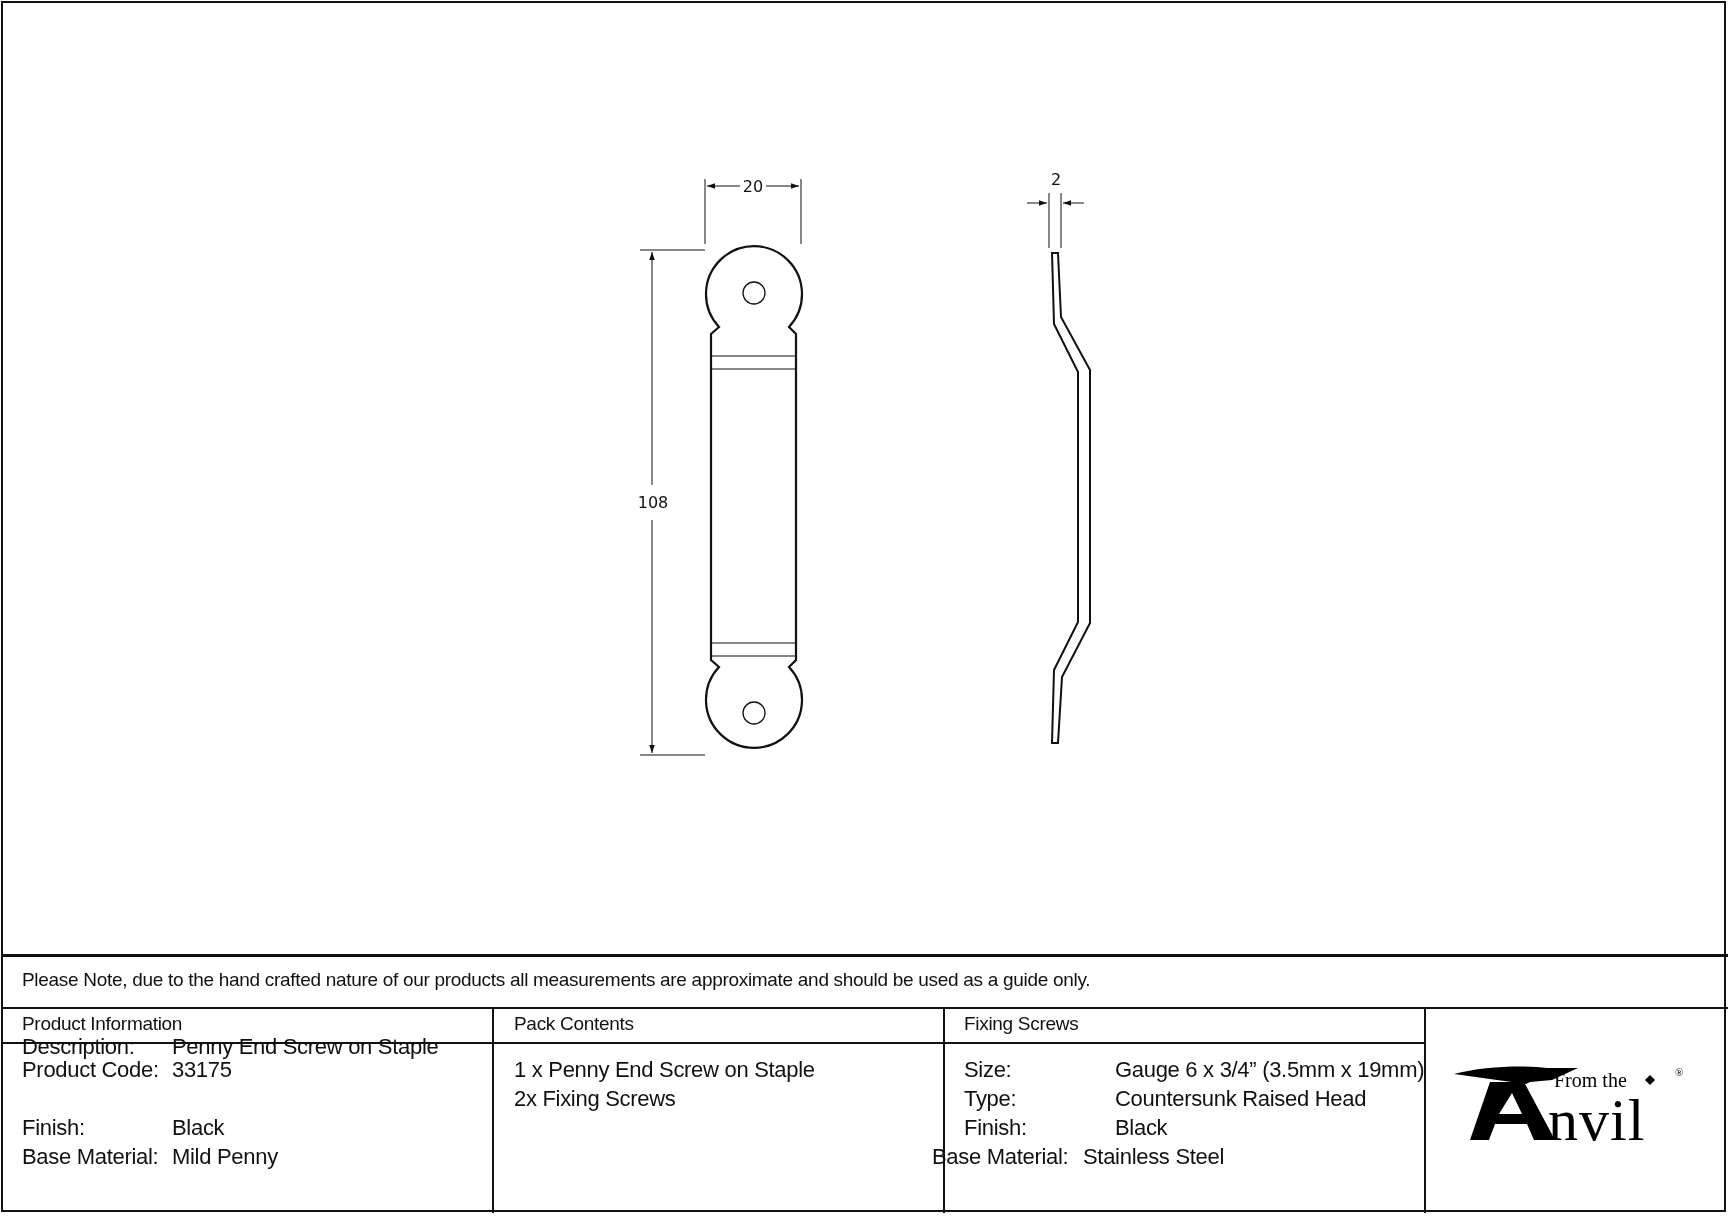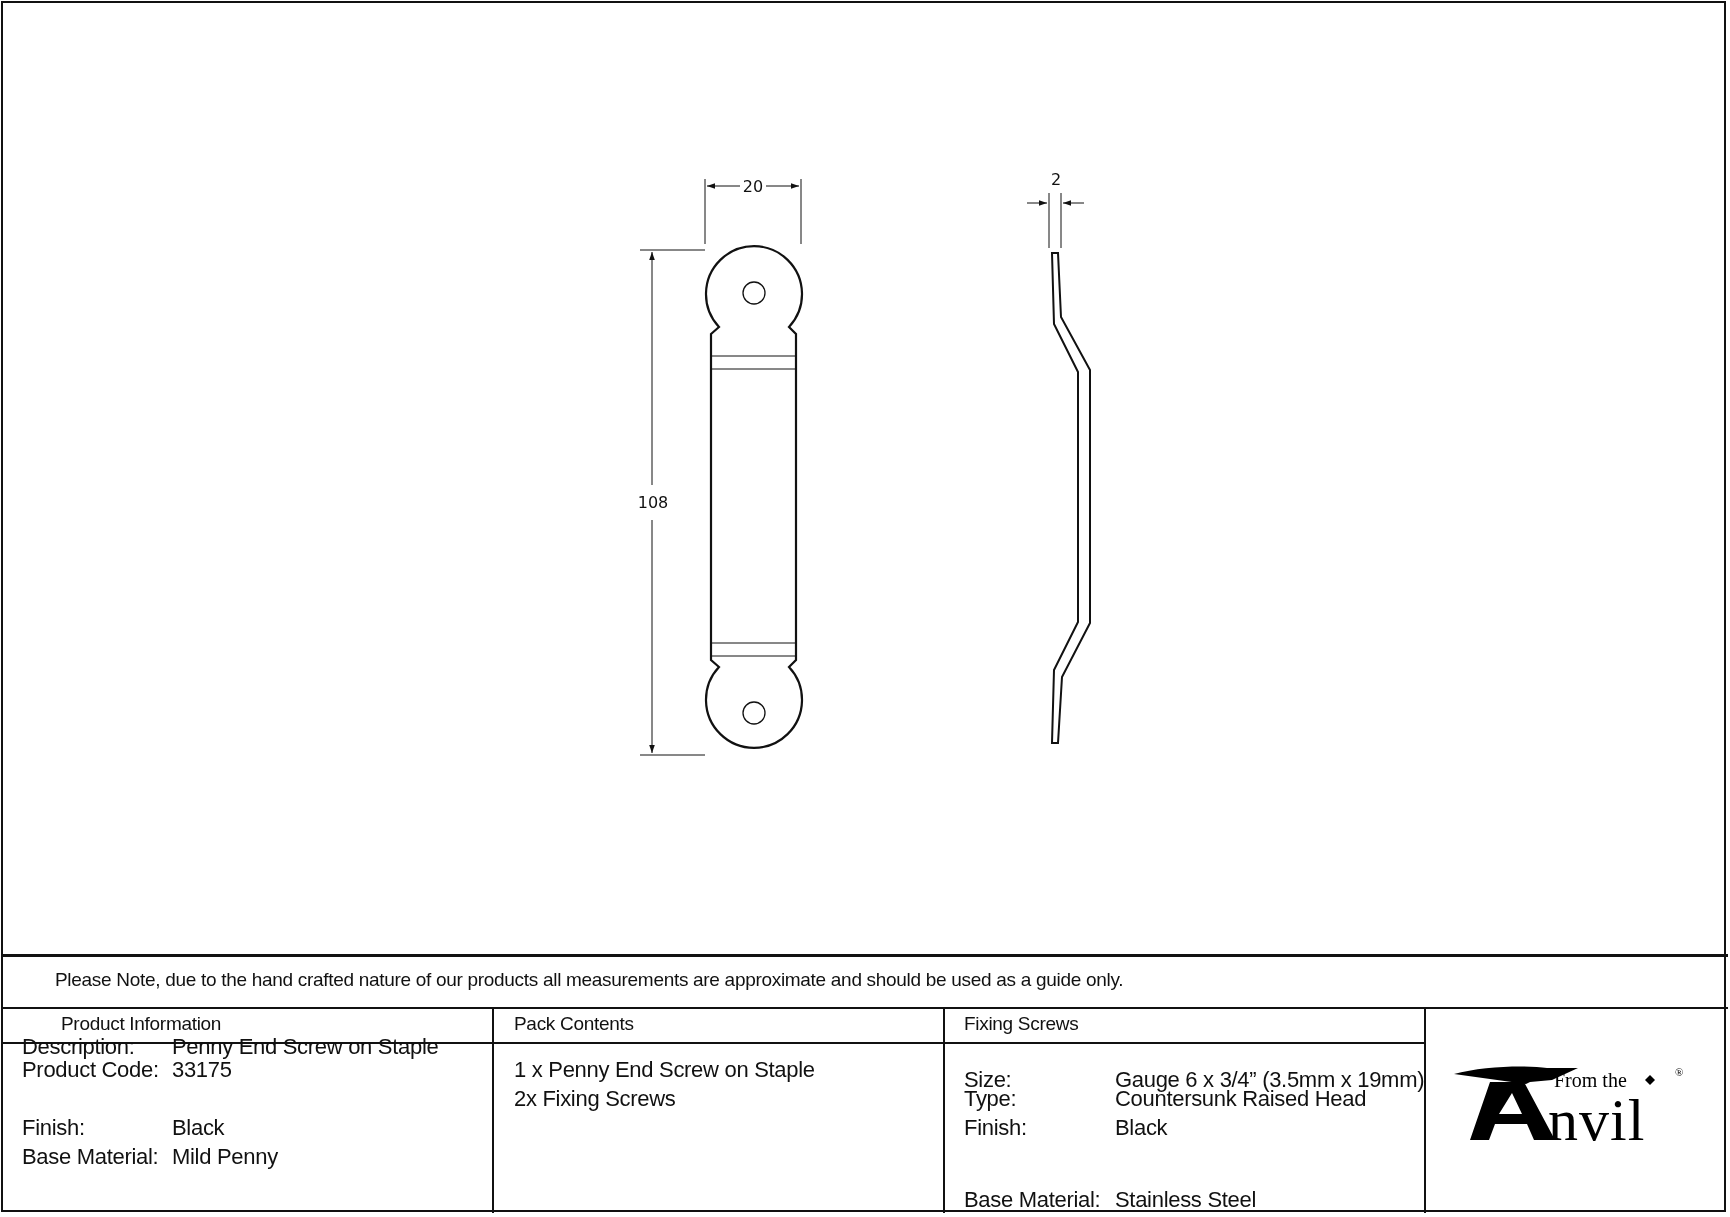--- a/index.html
+++ b/index.html
@@ -3,21 +3,21 @@
 <meta charset="utf-8">
 <style>
   html, body { margin: 0; padding: 0; background: #ffffff; }
   body { width: 1730px; height: 1217px; position: relative; overflow: hidden;
          font-family: "Liberation Sans", "DejaVu Sans", sans-serif; color: #111; }
   .sheet { position: absolute; left: 1px; top: 1px; width: 1725px; height: 1211px;
            border: 2px solid #111; box-sizing: border-box; }
   .drawing { position: absolute; left: 0; top: 0; width: 1730px; height: 955px; }
   .hline { position: absolute; background: #111; }
   .vline { position: absolute; background: #111; }
-  .note { position: absolute; left: 22px; top: 969px; font-size: 19px; letter-spacing: -0.3px; margin-left: 33px; }
+  .note { position: absolute; left: 22px; top: 969px; font-size: 19px; letter-spacing: -0.3px; }
   .sec-head { position: absolute; top: 1013px; font-size: 19px; letter-spacing: -0.3px; }
   .kv { position: absolute; font-size: 22px; letter-spacing: -0.3px; white-space: nowrap; }
   .kv .k { display: inline-block; }
   .logo { position: absolute; left: 1452px; top: 1060px; width: 240px; height: 90px; }
   .dimtext { font-family: "DejaVu Sans", sans-serif; font-size: 16px; fill: #111; }
 </style>
 </head>
 <body>
 
 <div class="sheet"></div>
@@ -94,21 +94,21 @@
 
 <div class="hline" style="left:1px; top:954px; width:1727px; height:2.5px;"></div>
 <div class="hline" style="left:1px; top:1007px; width:1727px; height:2px;"></div>
 <div class="hline" style="left:1px; top:1042px; width:1424px; height:2px;"></div>
 <div class="vline" style="left:492px; top:1008px; width:2px; height:205px;"></div>
 <div class="vline" style="left:943px; top:1008px; width:2px; height:205px;"></div>
 <div class="vline" style="left:1424px; top:1008px; width:2px; height:205px;"></div>
 
 <div class="note">Please Note, due to the hand crafted nature of our products all measurements are approximate and should be used as a guide only.</div>
 
-<div class="sec-head" style="left:22px;margin-left:39px;">Product Information</div>
+<div class="sec-head" style="left:22px;">Product Information</div>
 <div>
   <div class="kv" style="left:22px; top:1057px;">
     <span class="k" style="width:150px;">Product Code:</span><span>33175</span>
   </div>
   <div class="kv" style="left:22px; top:1034px;">
     <span class="k" style="width:150px;">Description:</span><span>Penny End Screw on Staple</span>
   </div>
   <div class="kv" style="left:22px; top:1115px;">
     <span class="k" style="width:150px;">Finish:</span><span>Black</span>
   </div>
@@ -119,29 +119,29 @@
 
 <div class="sec-head" style="left:514px;text-align:center;">Pack Contents</div>
 <div>
   <div class="kv" style="left:514px; top:1057px;">1 x Penny End Screw on Staple</div>
   <div class="kv" style="left:514px; top:1086px;">2x Fixing Screws</div>
 </div>
 
 <div class="sec-head" style="left:964px;">Fixing Screws</div>
 <div>
   <div class="kv" style="left:964px; top:1057px;">
-    <span class="k" style="width:151px;margin-top:10px;">Size:</span><span>Gauge 6 x 3/4” (3.5mm x 19mm)</span>
+    <span class="k" style="width:151px;">Size:</span><span>Gauge 6 x 3/4” (3.5mm x 19mm)</span>
   </div>
   <div class="kv" style="left:964px; top:1086px;">
     <span class="k" style="width:151px;">Type:</span><span>Countersunk Raised Head</span>
   </div>
   <div class="kv" style="left:964px; top:1115px;">
     <span class="k" style="width:151px;">Finish:</span><span>Black</span>
   </div>
-  <div class="kv" style="left:964px; top:1144px;margin-top:43px;">
+  <div class="kv" style="left:932px; top:1144px;">
     <span class="k" style="width:151px;">Base Material:</span><span>Stainless Steel</span>
   </div>
 </div>
 
 <svg class="logo" viewBox="0 0 240 90" width="240" height="90">
 
   <g>
     <path d="M 2 14 C 30 6, 75 5, 95 8 L 126 8 L 100 20 L 78 22 L 74 24 L 74 24 Z" fill="#000"></path>
     <path d="M 38 22 L 72 22 L 103 80 L 82 80 L 75 64 L 43 64 L 37 80 L 18 80 Z M 47 54 L 70 54 L 60 33 Z" fill="#000"></path>
   </g>

